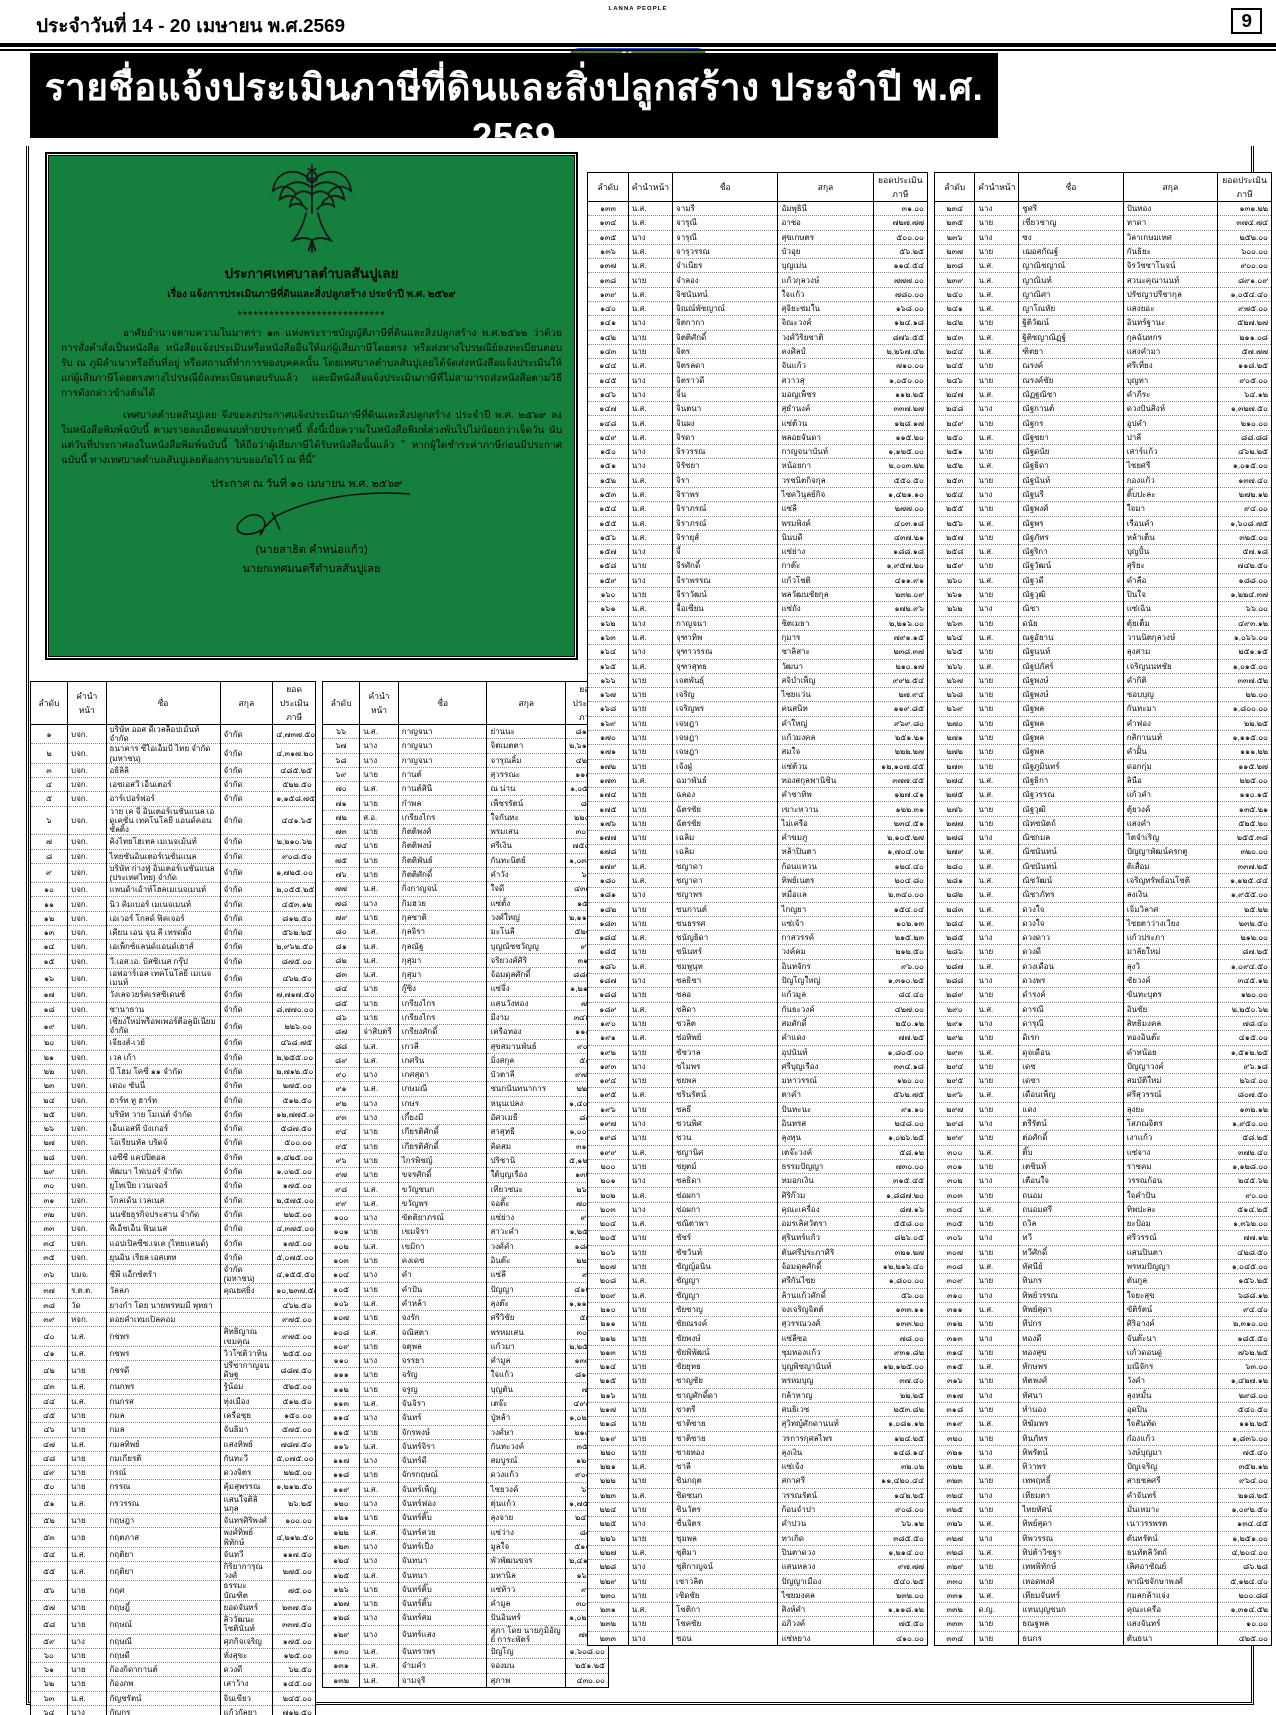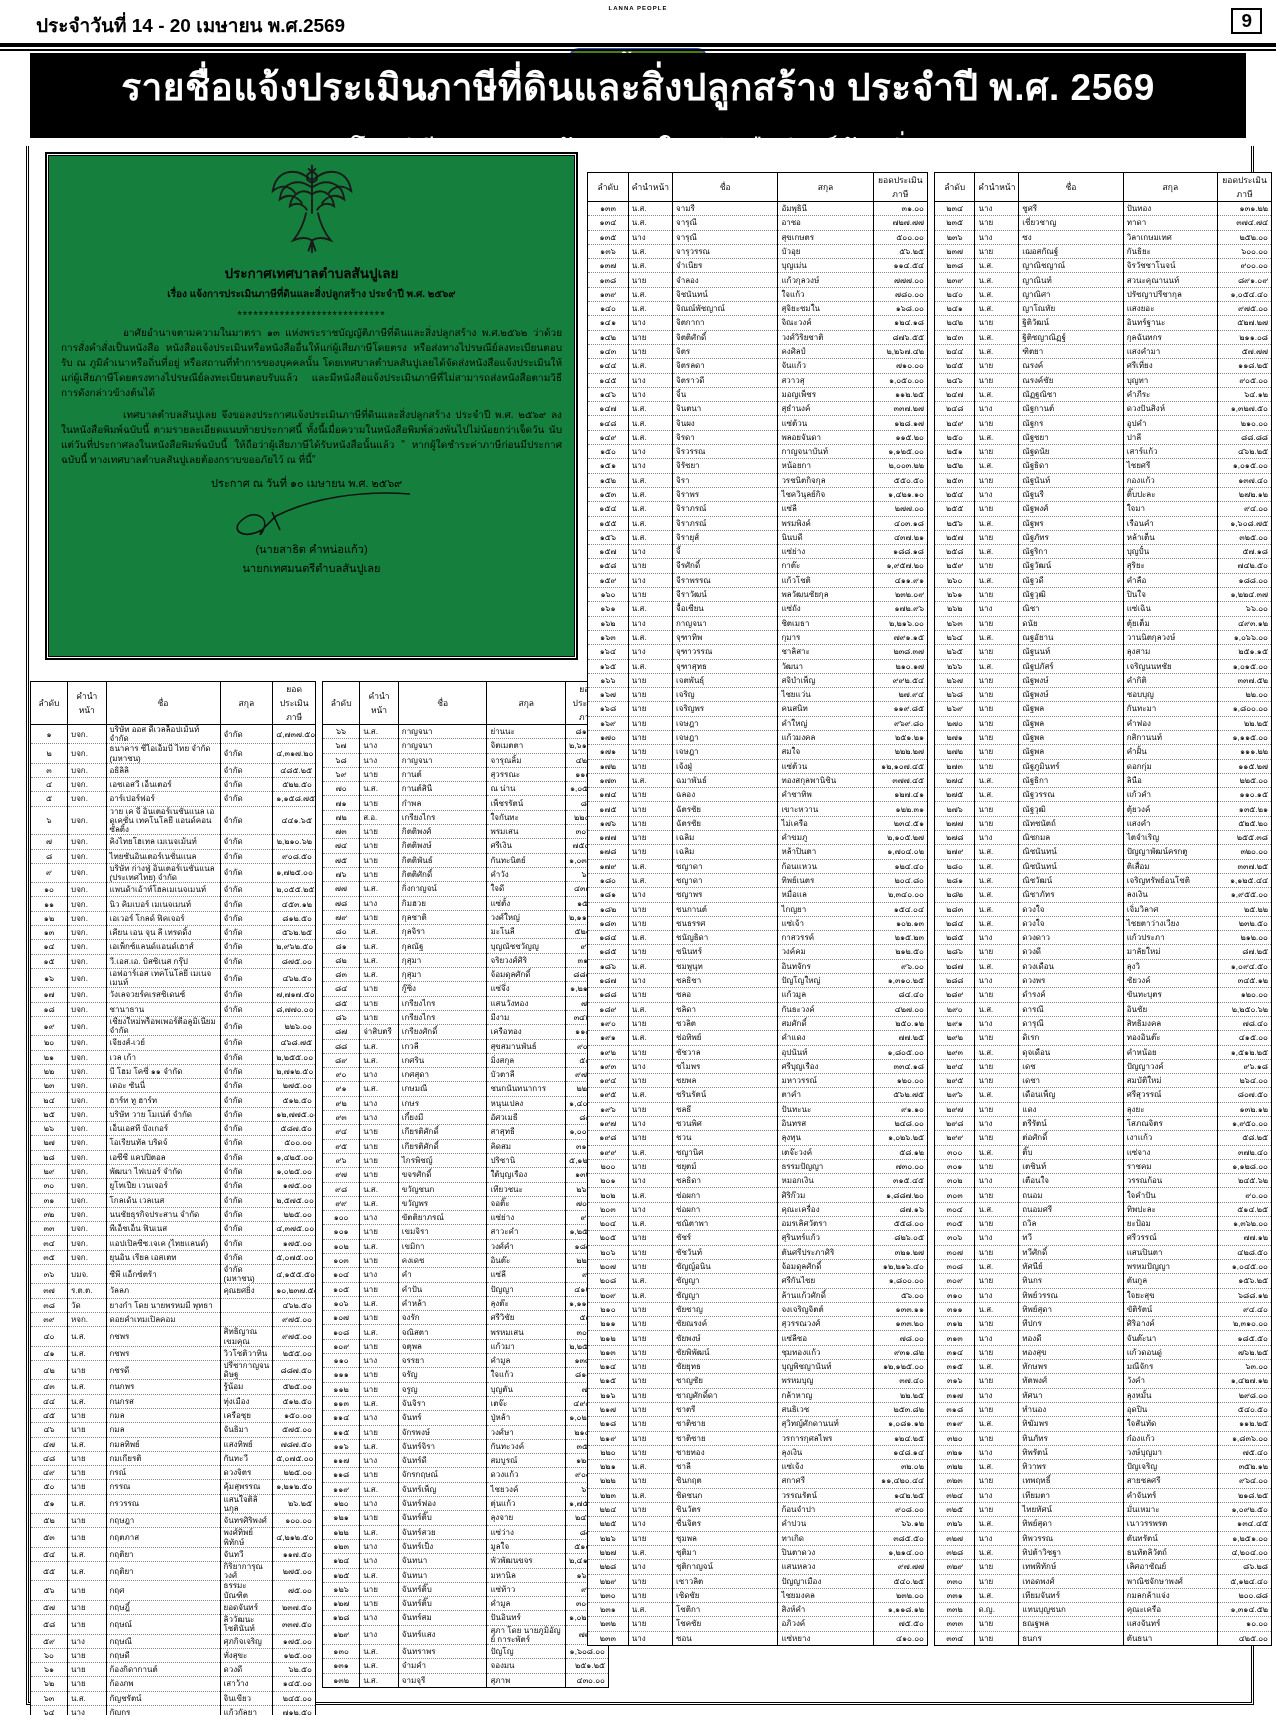--- a/index.html
+++ b/index.html
@@ -10,21 +10,21 @@
   #date-line{position:absolute;left:36px;top:10px;font-size:19px;font-weight:bold;}
   #logo{position:absolute;left:50%;top:5px;transform:translateX(-50%);text-align:center;}
   #logo .tag{display:block;font-size:6px;letter-spacing:1px;font-weight:bold;color:#000;}
   #logo .box{display:inline-block;background:#4d7c0f;color:#fff;font-weight:bold;font-size:24px;
              padding:1px 14px 3px;border-radius:10px;border:2px solid #1d4ed8;line-height:1.1;margin-top:37px;}
   #page-num{position:absolute;right:14px;top:8px;border:2px solid #000;padding:0 8px;
             font-size:19px;font-weight:bold;background:#fff;}
   #rule1{position:absolute;left:0;top:43px;width:100%;height:4px;background:#000;}
   #rule2{position:absolute;left:0;top:49px;width:100%;height:2px;background:#000;}
   
-  #banner{position:absolute;left:30px;top:53px;width:1216px;height:85px;background:#000;color:#fff;
+  #banner{position:absolute;left:30px;top:53px;width:968px;height:85px;background:#000;color:#fff;
           text-align:center;}
   #banner .l1{font-size:37px;font-weight:bold;margin-top:4px;letter-spacing:.5px;}
   #banner .l2{font-size:29px;font-weight:normal;margin-top:12px;}
   
   #frame{position:absolute;left:26px;top:146px;width:1222px;height:1556px;
          border-left:3px double #000;border-right:3px double #000;border-bottom:3px double #000;}
   
   #doc{position:absolute;left:45px;top:152px;width:533px;height:508px;border:2px solid #000;
        box-shadow:0 0 0 1px #fff inset,0 0 0 2px #000 inset;background:#15803d;padding:6px 14px 0 14px;
        box-sizing:border-box;}

